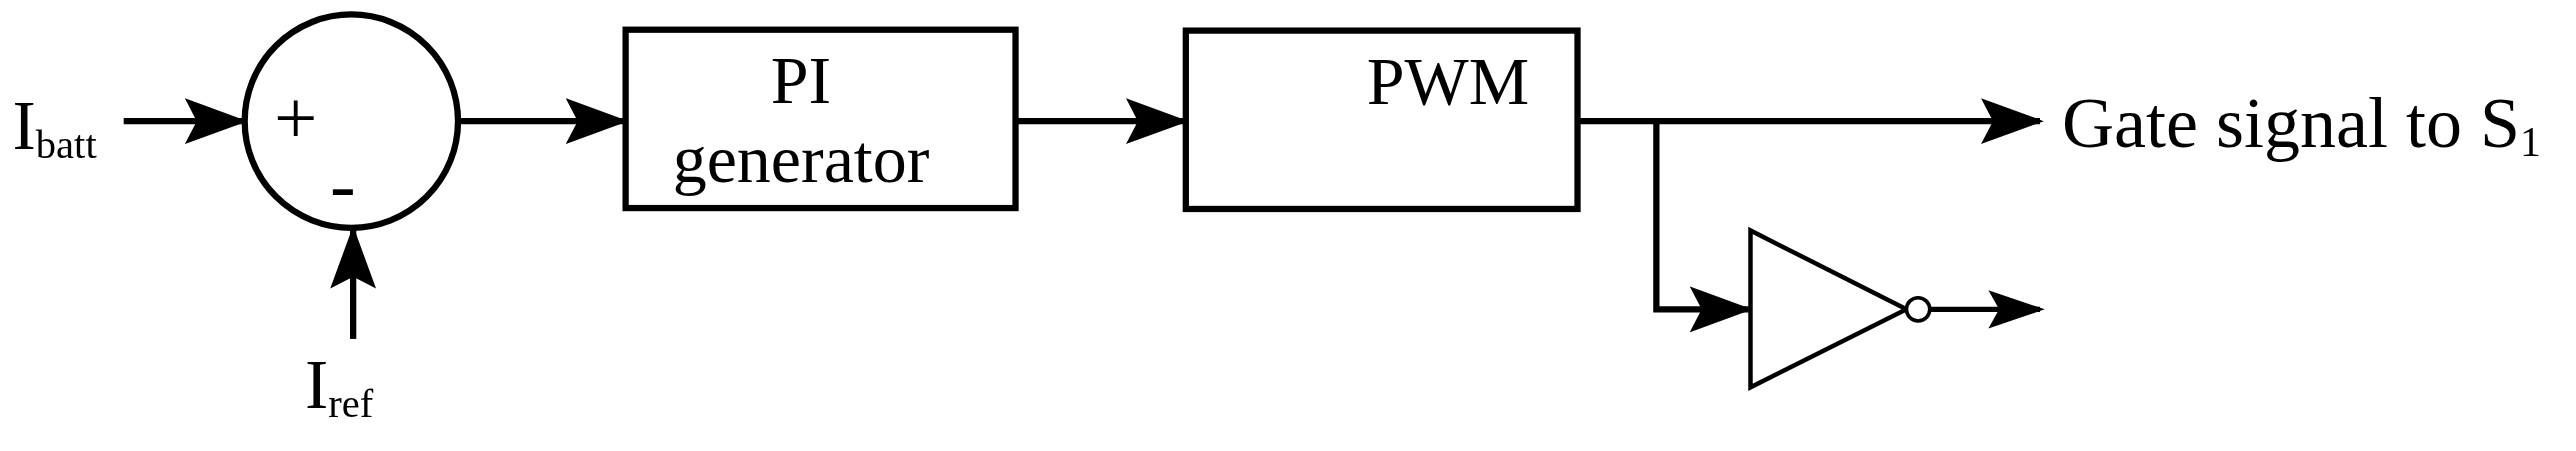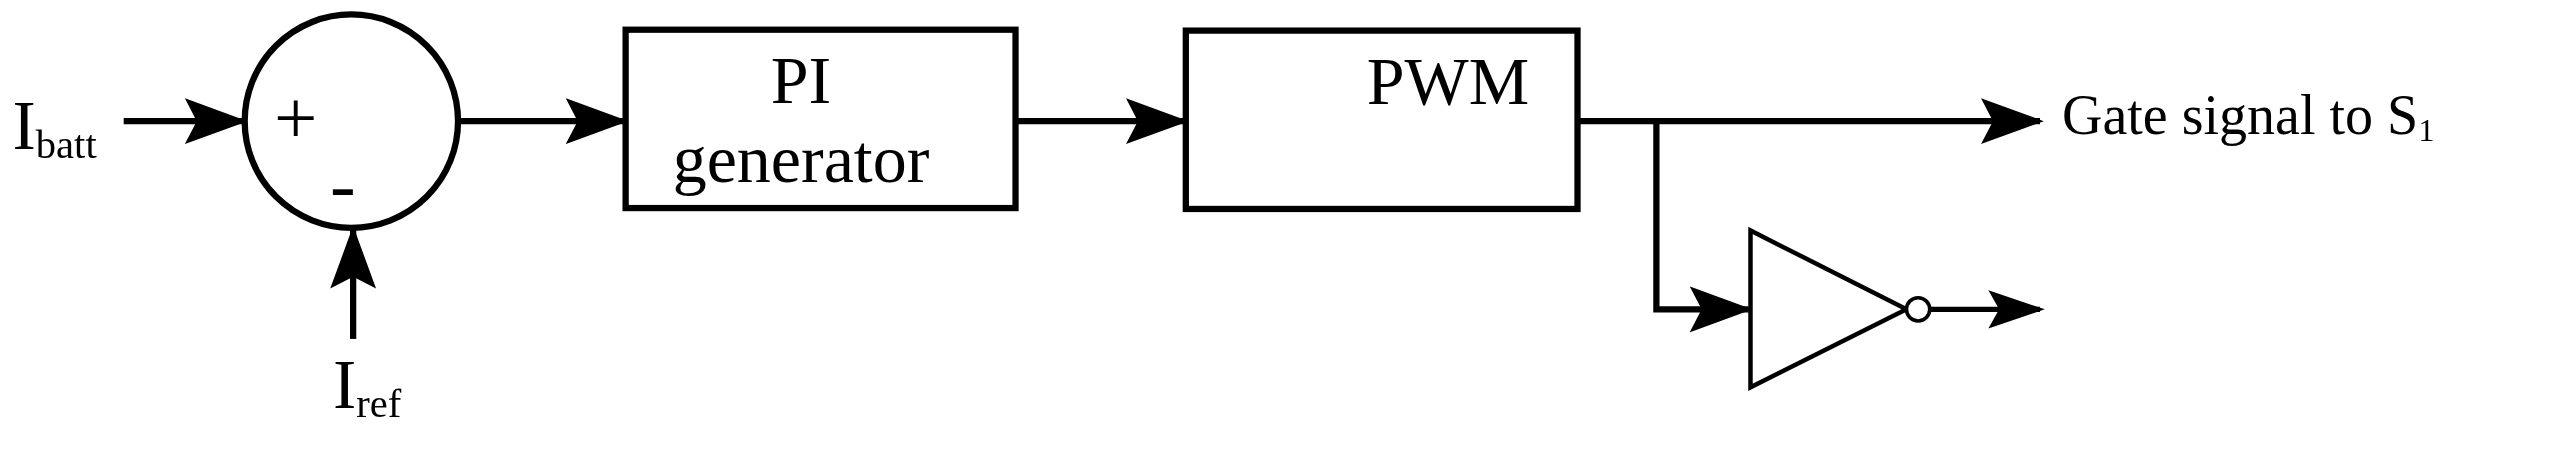--- a/index.html
+++ b/index.html
@@ -31,21 +31,21 @@
     font-family: "Liberation Serif", "DejaVu Serif", serif;
   }
   .lbl sub {
     font-size: 0.58em;
     vertical-align: baseline;
     position: relative;
     top: 0.21em;
     letter-spacing: 0;
   }
   .var-label { font-size: 70px; }
-  .out-label { font-size: 56px; }
+  .out-label { font-size: 72px; }
   .blk-label {
     position: absolute;
     text-align: center;
     font-size: 68px;
     line-height: 1.16;
     color: #000000;
     font-family: "Liberation Serif", "DejaVu Serif", serif;
   }
   .sign {
     position: absolute;
@@ -92,21 +92,21 @@
 
     <circle cx="2140" cy="345" r="13" fill="#ffffff" stroke="#000000" stroke-width="4"></circle>
 
     <line x1="2153" y1="345" x2="2276" y2="345" stroke="#000000" stroke-width="6" marker-end="url(#ah-small)"></line>
   </svg>
 
   <div class="lbl var-label" style="left:12.5px; top:91px;">
     <span>I</span><sub>batt</sub>
   </div>
 
-  <div class="lbl var-label" style="left:305px; top:350px;margin-left:28px;">
+  <div class="lbl var-label" style="left:305px; top:350px;">
     <span>I</span><sub>ref</sub>
   </div>
 
   <div class="sign" style="left:274px; top:79px;">+</div>
 
   <div class="sign" style="left:330px; top:146px;">-</div>
 
   <div class="blk-label" style="left:606px; top:41px; width:390px;">
     <div>PI</div>
     <div>generator</div>

